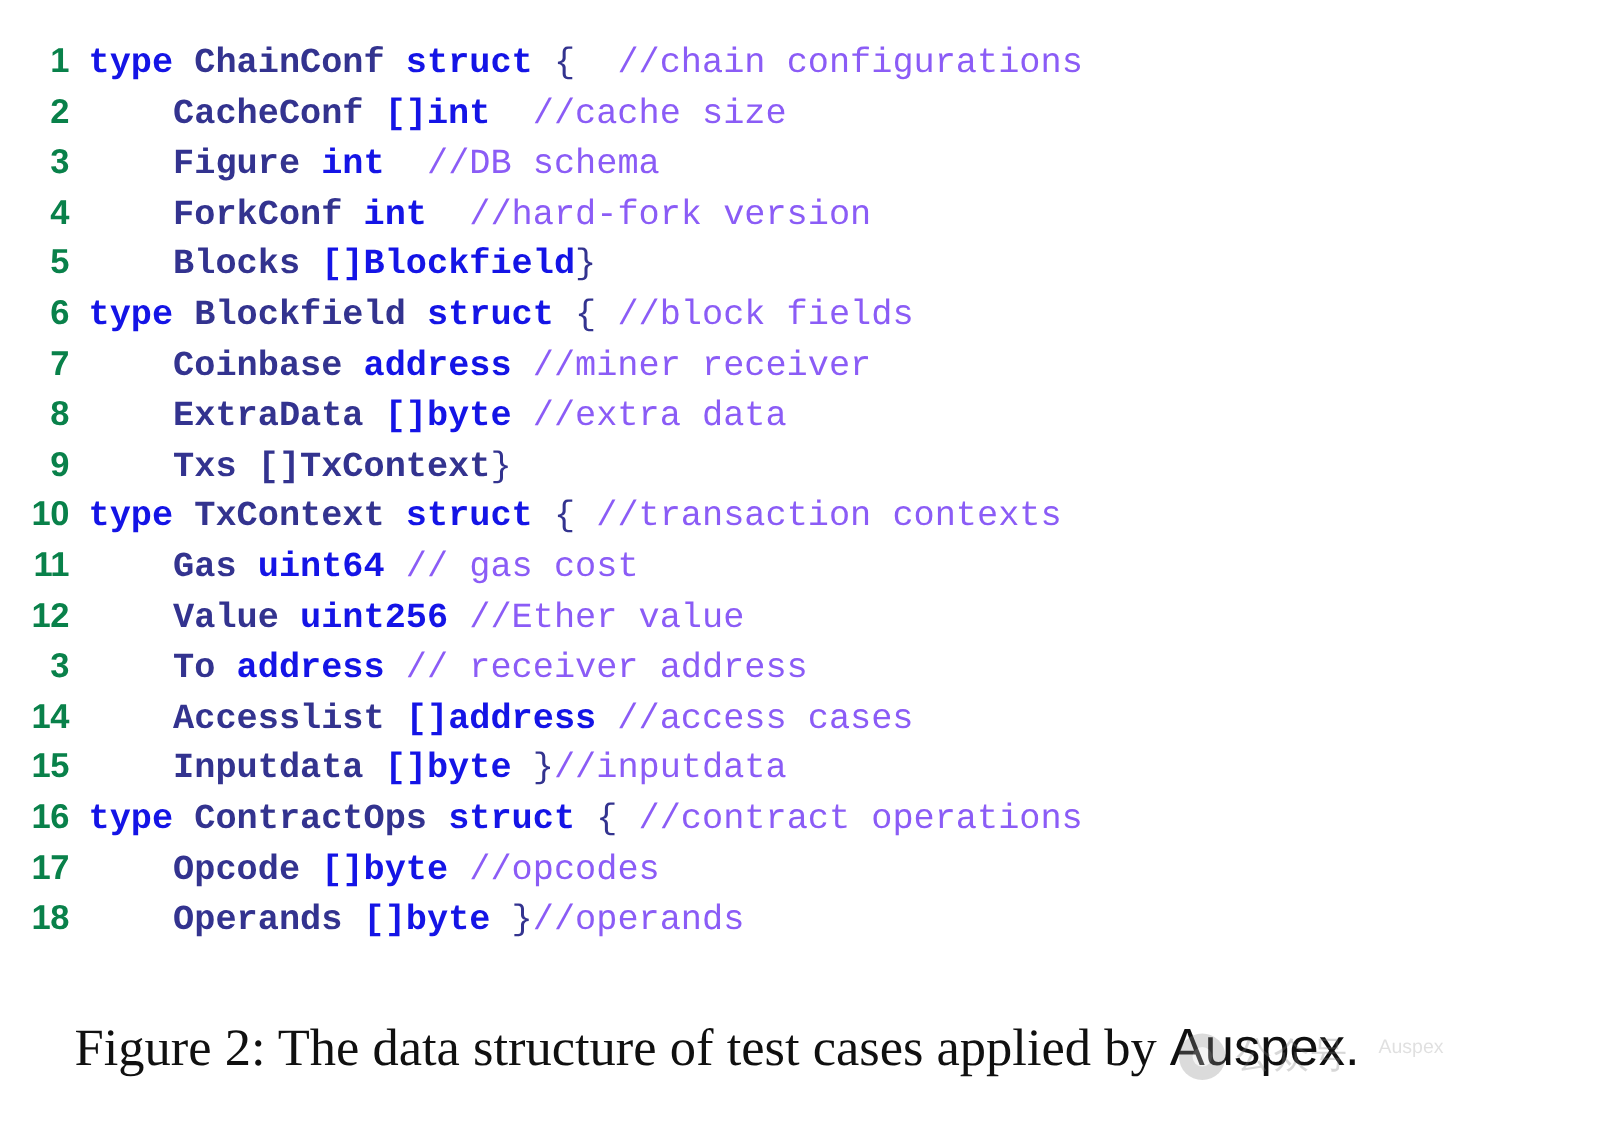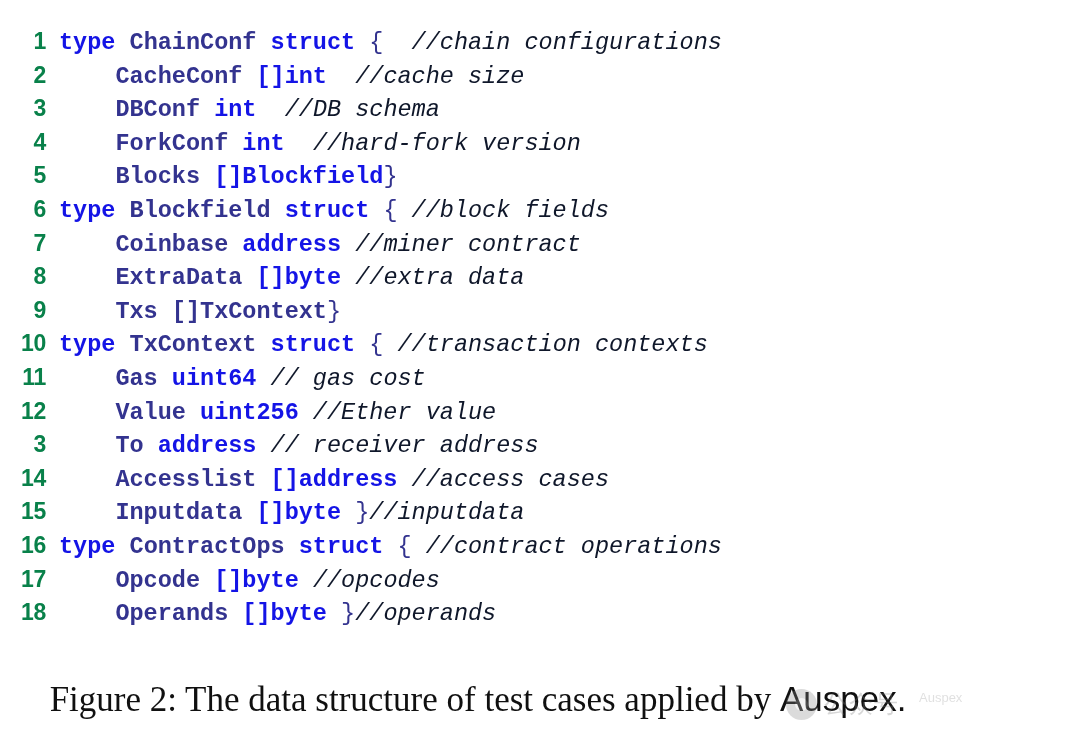--- a/index.html
+++ b/index.html
@@ -68,22 +68,21 @@
   }
   .tok-id {
     color: #33338f;
     font-weight: bold;
   }
   .tok-punct {
     color: #33338f;
     font-weight: normal;
   }
   .tok-cmt {
-    color: #0f172a;
-    font-style: italic;
+    color: #8b5cf6;
   }
 
   
   #caption {
     position: absolute;
     left: 0;
     top: 668px;
     width: 956px;
     text-align: center;
     font-family: "Liberation Serif", serif;
@@ -150,25 +149,25 @@
   }
 </style>
 </head>
 <body>
 
 <div id="figure-root">
 
   <div id="code-listing">
       <div class="code-line"><span class="line-number">1</span><span class="line-code"><span class="tok-kw">type</span><span class="tok-id"> ChainConf </span><span class="tok-kw">struct</span><span class="tok-punct"> {  </span><span class="tok-cmt">//chain configurations</span></span></div>
       <div class="code-line"><span class="line-number">2</span><span class="line-code"><span class="tok-id">    CacheConf </span><span class="tok-type">[]int</span><span class="tok-punct">  </span><span class="tok-cmt">//cache size</span></span></div>
-      <div class="code-line"><span class="line-number">3</span><span class="line-code"><span class="tok-id">    DBConf </span><span class="tok-type">int</span><span class="tok-punct">  </span><span class="tok-cmt">//DB schema</span></span></div>
+      <div class="code-line"><span class="line-number">3</span><span class="line-code"><span class="tok-id">    Figure </span><span class="tok-type">int</span><span class="tok-punct">  </span><span class="tok-cmt">//DB schema</span></span></div>
       <div class="code-line"><span class="line-number">4</span><span class="line-code"><span class="tok-id">    ForkConf </span><span class="tok-type">int</span><span class="tok-punct">  </span><span class="tok-cmt">//hard-fork version</span></span></div>
       <div class="code-line"><span class="line-number">5</span><span class="line-code"><span class="tok-id">    Blocks </span><span class="tok-type">[]Blockfield</span><span class="tok-punct">}</span></span></div>
       <div class="code-line"><span class="line-number">6</span><span class="line-code"><span class="tok-kw">type</span><span class="tok-id"> Blockfield </span><span class="tok-kw">struct</span><span class="tok-punct"> { </span><span class="tok-cmt">//block fields</span></span></div>
-      <div class="code-line"><span class="line-number">7</span><span class="line-code"><span class="tok-id">    Coinbase </span><span class="tok-type">address</span><span class="tok-punct"> </span><span class="tok-cmt">//miner contract</span></span></div>
+      <div class="code-line"><span class="line-number">7</span><span class="line-code"><span class="tok-id">    Coinbase </span><span class="tok-type">address</span><span class="tok-punct"> </span><span class="tok-cmt">//miner receiver</span></span></div>
       <div class="code-line"><span class="line-number">8</span><span class="line-code"><span class="tok-id">    ExtraData </span><span class="tok-type">[]byte</span><span class="tok-punct"> </span><span class="tok-cmt">//extra data</span></span></div>
       <div class="code-line"><span class="line-number">9</span><span class="line-code"><span class="tok-id">    Txs []TxContext</span><span class="tok-punct">}</span></span></div>
       <div class="code-line"><span class="line-number">10</span><span class="line-code"><span class="tok-kw">type</span><span class="tok-id"> TxContext </span><span class="tok-kw">struct</span><span class="tok-punct"> { </span><span class="tok-cmt">//transaction contexts</span></span></div>
       <div class="code-line"><span class="line-number">11</span><span class="line-code"><span class="tok-id">    Gas </span><span class="tok-type">uint64</span><span class="tok-punct"> </span><span class="tok-cmt">// gas cost</span></span></div>
       <div class="code-line"><span class="line-number">12</span><span class="line-code"><span class="tok-id">    Value </span><span class="tok-type">uint256</span><span class="tok-punct"> </span><span class="tok-cmt">//Ether value</span></span></div>
       <div class="code-line"><span class="line-number">3</span><span class="line-code"><span class="tok-id">    To </span><span class="tok-type">address</span><span class="tok-punct"> </span><span class="tok-cmt">// receiver address</span></span></div>
       <div class="code-line"><span class="line-number">14</span><span class="line-code"><span class="tok-id">    Accesslist </span><span class="tok-type">[]address</span><span class="tok-punct"> </span><span class="tok-cmt">//access cases</span></span></div>
       <div class="code-line"><span class="line-number">15</span><span class="line-code"><span class="tok-id">    Inputdata </span><span class="tok-type">[]byte</span><span class="tok-punct"> }</span><span class="tok-cmt">//inputdata</span></span></div>
       <div class="code-line"><span class="line-number">16</span><span class="line-code"><span class="tok-kw">type</span><span class="tok-id"> ContractOps </span><span class="tok-kw">struct</span><span class="tok-punct"> { </span><span class="tok-cmt">//contract operations</span></span></div>
       <div class="code-line"><span class="line-number">17</span><span class="line-code"><span class="tok-id">    Opcode </span><span class="tok-type">[]byte</span><span class="tok-punct"> </span><span class="tok-cmt">//opcodes</span></span></div>

